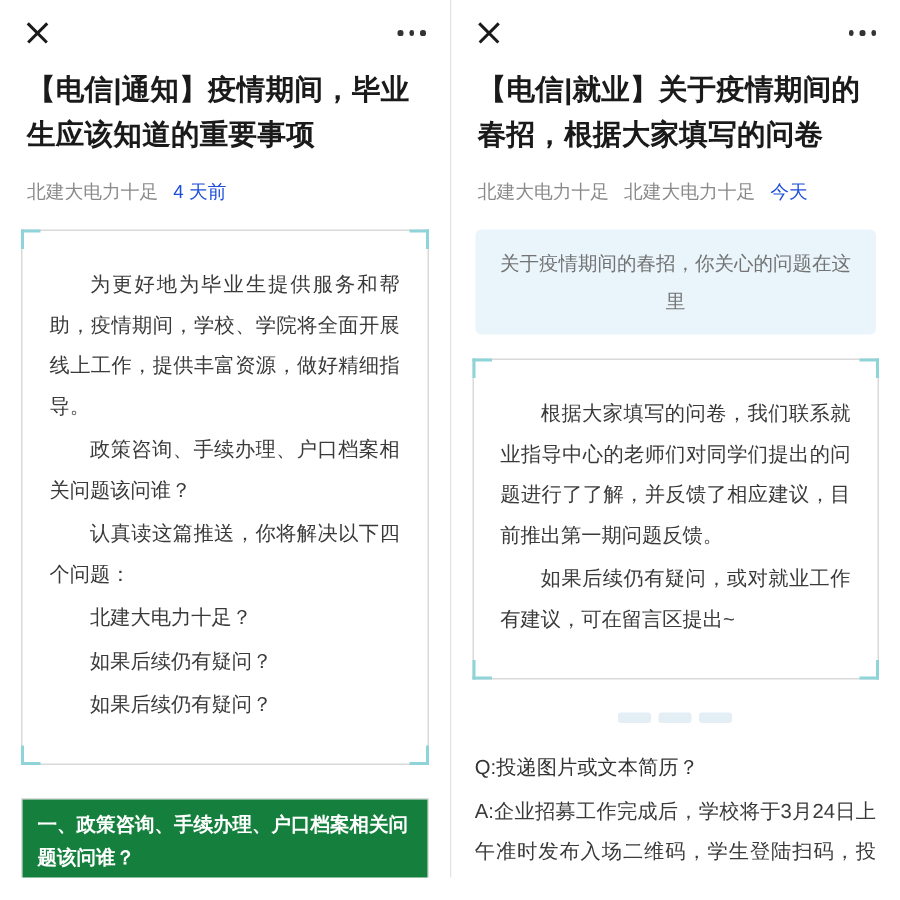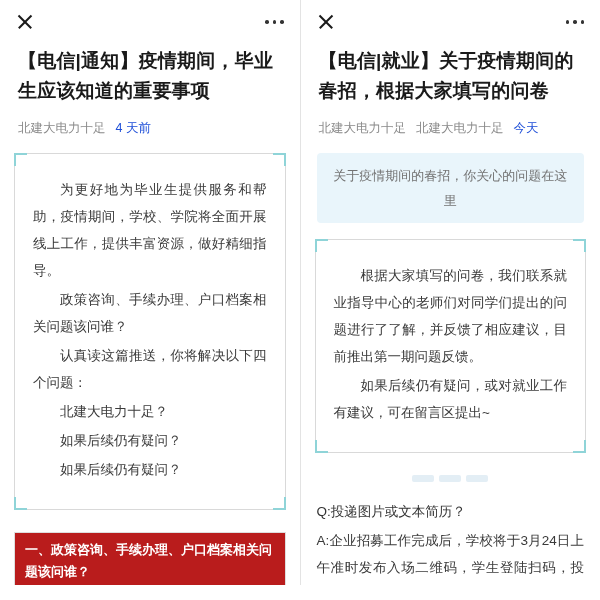--- a/index.html
+++ b/index.html
@@ -119,21 +119,21 @@
 
   
   .doc-card {
     margin: 18px 14px 0 14px;
     border: 1px solid #dedede;
     background: #fff;
     padding: 0 0 8px 0;
     box-sizing: border-box;
   }
   .doc-head {
-    background: #b91c1c;
+    background: #15803d;
     color: #ffffff;
     font-size: 13px;
     line-height: 22px;
     font-weight: bold;
     padding: 6px 10px 8px 10px;
   }
   .doc-body {
     padding: 10px 12px 0 12px;
     font-size: 12.5px;
     line-height: 26px;

